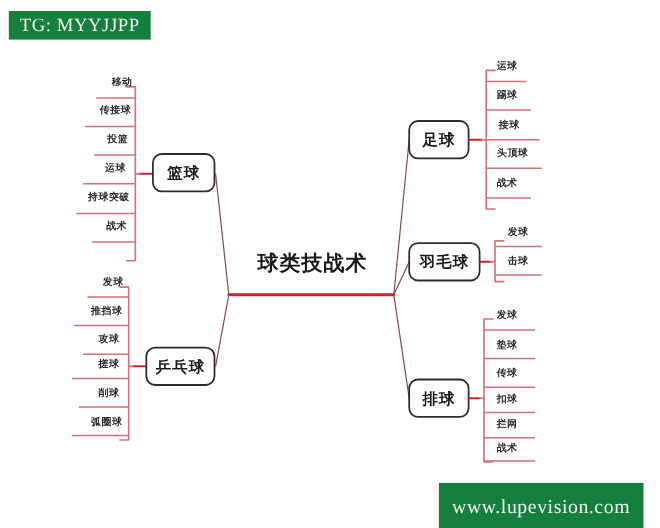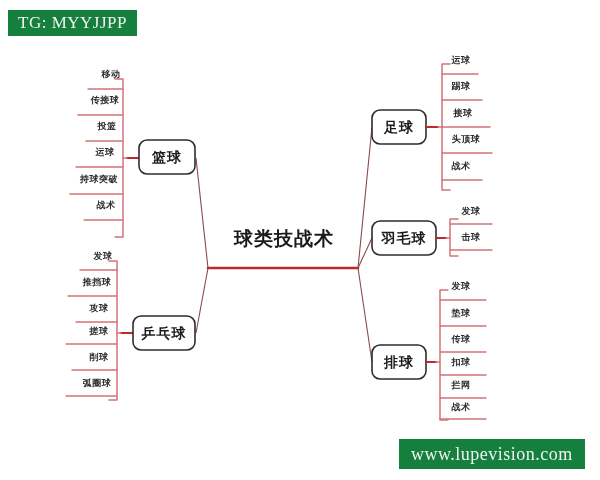--- a/index.html
+++ b/index.html
@@ -37,21 +37,21 @@
   #watermark-top {
     left: 8px;
     top: 10px;
     height: 26px;
     padding: 0 10px;
     font-size: 17px;
   }
   #watermark-bottom {
     left: 399px;
     top: 439px;
-    height: 30px;
+    height: 42px;
     padding: 0 12px;
     font-size: 18px;
   }
 
   
   .node-label {
     font-family: "DejaVu Sans", "Liberation Sans", sans-serif;
     font-weight: bold;
     fill: #1a1a1a;
   }

